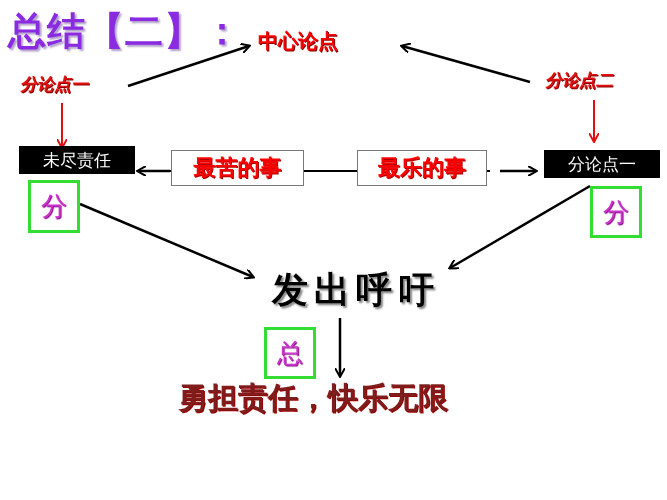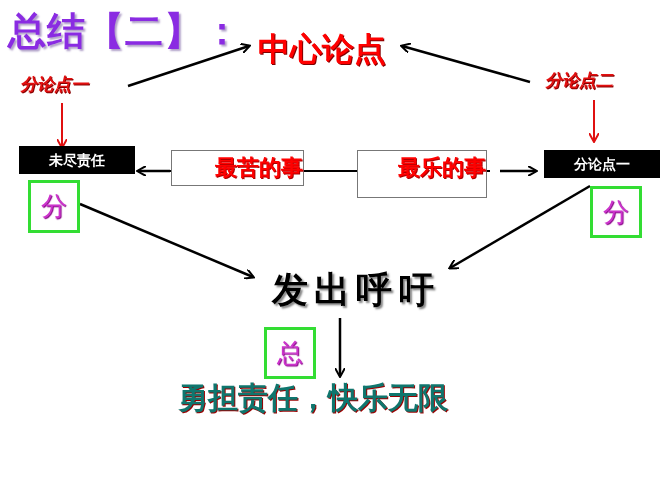--- a/index.html
+++ b/index.html
@@ -6,48 +6,48 @@
   body {
     width: 667px; height: 500px; background: #ffffff; position: relative; overflow: hidden;
     font-family: "DejaVu Sans", sans-serif;
   }
   .abs { position: absolute; }
   .title {
     left: 8px; top: 6px; font-size: 38px; font-weight: bold; color: #8a2be2;
     text-shadow: 2px 2px 2px #b0a0c8; letter-spacing: 1px; white-space: nowrap;
   }
   .central {
-    left: 258px; top: 28px; font-size: 32px; font-weight: bold; color: #ff0000;
+    left: 258px; top: 28px; font-size: 20px; font-weight: bold; color: #ff0000;
     text-shadow: 1px 1px 0 #800000; white-space: nowrap; font-family: Liberation Serif, serif;
   }
   .sub-label {
     font-size: 17px; font-weight: bold; color: #e31010; font-style: italic;
     text-shadow: 1px 1px 0 #800; white-space: nowrap;
   }
   .black-box {
-    background: #000; color: #fff; font-size: 14px; font-weight: bold;
+    background: #000; color: #fff; font-size: 17px; font-weight: normal;
     text-align: center; line-height: 28px; height: 28px; white-space: nowrap;
   }
   .green-box {
     border: 3px solid #33dd33; background: #fff; color: #cc33cc;
     font-size: 26px; text-align: center; box-sizing: border-box;
     text-shadow: 1px 1px 1px #880088;
   }
   .grey-box {
     border: 1px solid #777; background: #fff; color: #ff0000;
-    font-size: 22px; font-weight: bold; text-align: right; box-sizing: border-box;
+    font-size: 22px; font-weight: bold; text-align: center; box-sizing: border-box;
     line-height: 34px; white-space: nowrap; text-shadow: 1px 1px 0 #aa0000;
   }
   .call {
     left: 272px; top: 266px; font-size: 36px; font-weight: bold; color: #000;
     letter-spacing: 6px; text-shadow: 2px 2px 2px #888; white-space: nowrap;
     font-family: "DejaVu Serif", serif;
   }
   .conclusion {
-    left: 178px; top: 378px; font-size: 30px; font-weight: bold; color: #0f766e;
+    left: 178px; top: 378px; font-size: 30px; font-weight: bold; color: #7f1d1d;
     white-space: nowrap; text-shadow: 1px 1px 0 #900;
   }
   svg.lines { position: absolute; left: 0; top: 0; }
 </style>
 </head>
 <body>
 
 <svg class="lines" width="667" height="500">
   <defs>
     <marker id="ah" markerWidth="10" markerHeight="10" refX="8" refY="5" orient="auto" markerUnits="userSpaceOnUse">
@@ -78,21 +78,21 @@
 <div class="abs title">总结【二】：</div>
 <div class="abs central">中心论点</div>
 
 <div class="abs sub-label" style="left:20px; top:73px;">分论点一</div>
 <div class="abs sub-label" style="left:545px; top:69px;">分论点二</div>
 
 <div class="abs black-box" style="left:19px; top:146px; width:116px;">未尽责任</div>
 <div class="abs black-box" style="left:544px; top:150px; width:116px;">分论点一</div>
 
 <div class="abs grey-box" style="left:171px; top:150px; width:133px; height:36px;">最苦的事</div>
-<div class="abs grey-box" style="left:357px; top:150px; width:130px; height:48px;">最乐的事</div>
+<div class="abs grey-box" style="left:357px; top:150px; width:130px; height:36px;">最乐的事</div>
 
 <div class="abs green-box" style="left:28px; top:180px; width:52px; height:53px; line-height:47px;">分</div>
 <div class="abs green-box" style="left:590px; top:186px; width:52px; height:52px; line-height:46px;">分</div>
 
 <div class="abs call">发出呼吁</div>
 
 <div class="abs green-box" style="left:264px; top:327px; width:52px; height:52px; line-height:46px;">总</div>
 
 <div class="abs conclusion">勇担责任，快乐无限</div>
 

